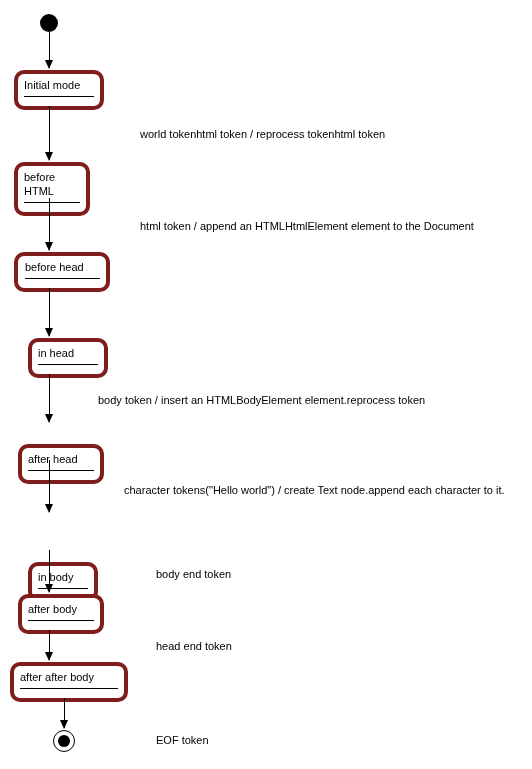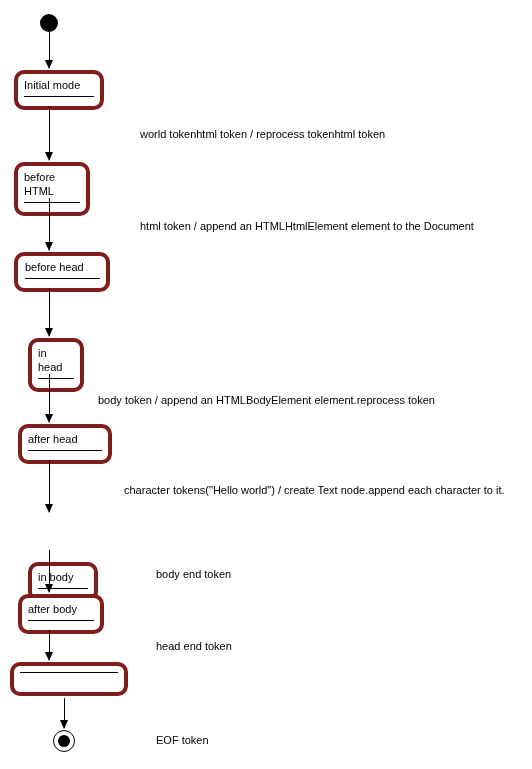--- a/index.html
+++ b/index.html
@@ -109,29 +109,29 @@
   <div class="arrow" style="left:49px; top:198px; height:52px;"></div>
   <div class="edge-label" style="left:140px; top:220px;">html token / append an HTMLHtmlElement element to the Document</div>
 
   <div class="state" style="left:14px; top:252px; width:96px;padding-left:7px;">
     <div class="title">before head</div>
     <div class="rule"></div>
   </div>
 
   <div class="arrow" style="left:49px; top:288px; height:48px;"></div>
 
-  <div class="state" style="left:28px; top:338px; width:56px;">
+  <div class="state" style="left:28px; top:338px; width:80px;">
     <div class="title">in head</div>
     <div class="rule"></div>
   </div>
 
   <div class="arrow" style="left:49px; top:374px; height:48px;"></div>
-  <div class="edge-label" style="left:98px; top:394px;">body token / append an HTMLBodyElement element.reprocess token</div>
+  <div class="edge-label" style="left:98px; top:394px;">body token / insert an HTMLBodyElement element.reprocess token</div>
 
-  <div class="state" style="left:18px; top:424px; width:94px;">
+  <div class="state" style="left:18px; top:444px; width:86px;">
     <div class="title">after head</div>
     <div class="rule"></div>
   </div>
 
   <div class="arrow" style="left:49px; top:460px; height:52px;"></div>
   <div class="edge-label" style="left:124px; top:484px;">character tokens("Hello world") / create Text node.append each character to it.</div>
 
   <div class="state" style="left:28px; top:514px; width:70px;margin-top:48px;">
     <div class="title">in body</div>
     <div class="rule"></div>
@@ -142,20 +142,21 @@
 
   <div class="state" style="left:18px; top:594px; width:86px;">
     <div class="title">after body</div>
     <div class="rule"></div>
   </div>
 
   <div class="arrow" style="left:49px; top:630px; height:30px;"></div>
   <div class="edge-label" style="left:156px; top:640px;">head end token</div>
 
   <div class="state" style="left:10px; top:662px; width:118px;">
+    <div class="title">after after body</div>
     <div class="rule"></div>
   </div>
 
   <div class="arrow" style="left:64px; top:698px; height:30px;"></div>
   <div class="edge-label" style="left:156px; top:734px;">EOF token</div>
 
   <div class="end-node" style="left:53px; top:730px;"></div>
 
 </div>
 

